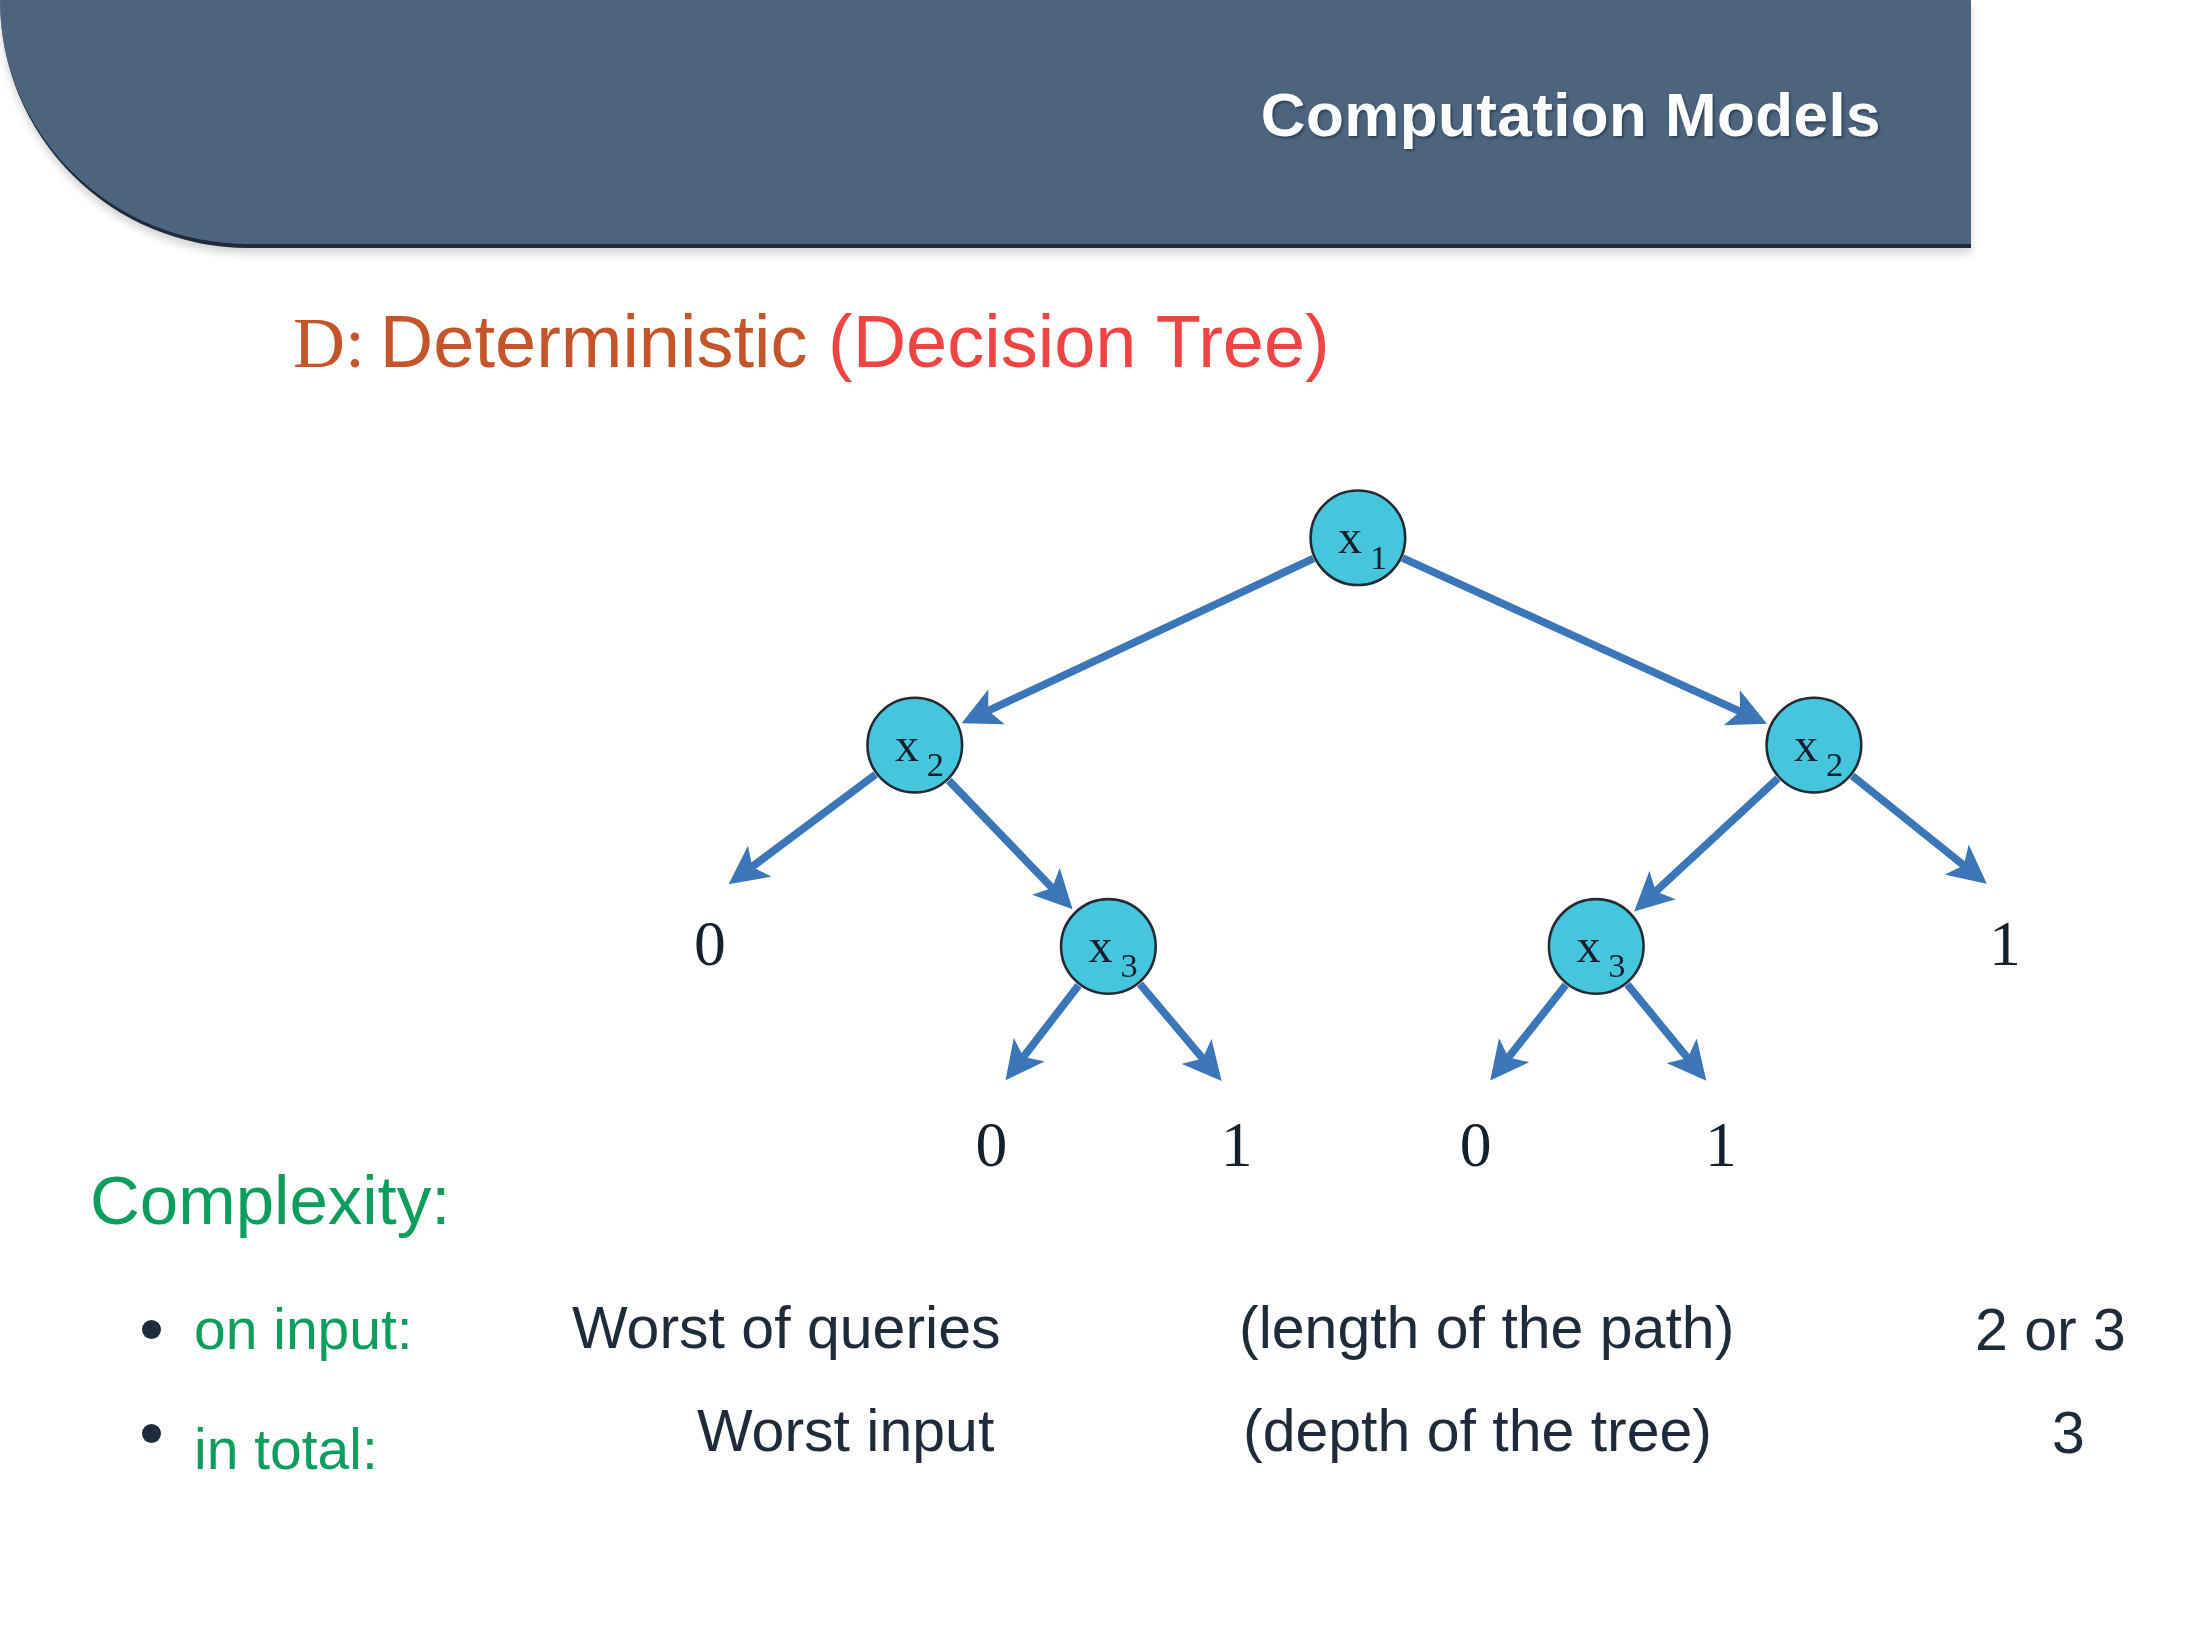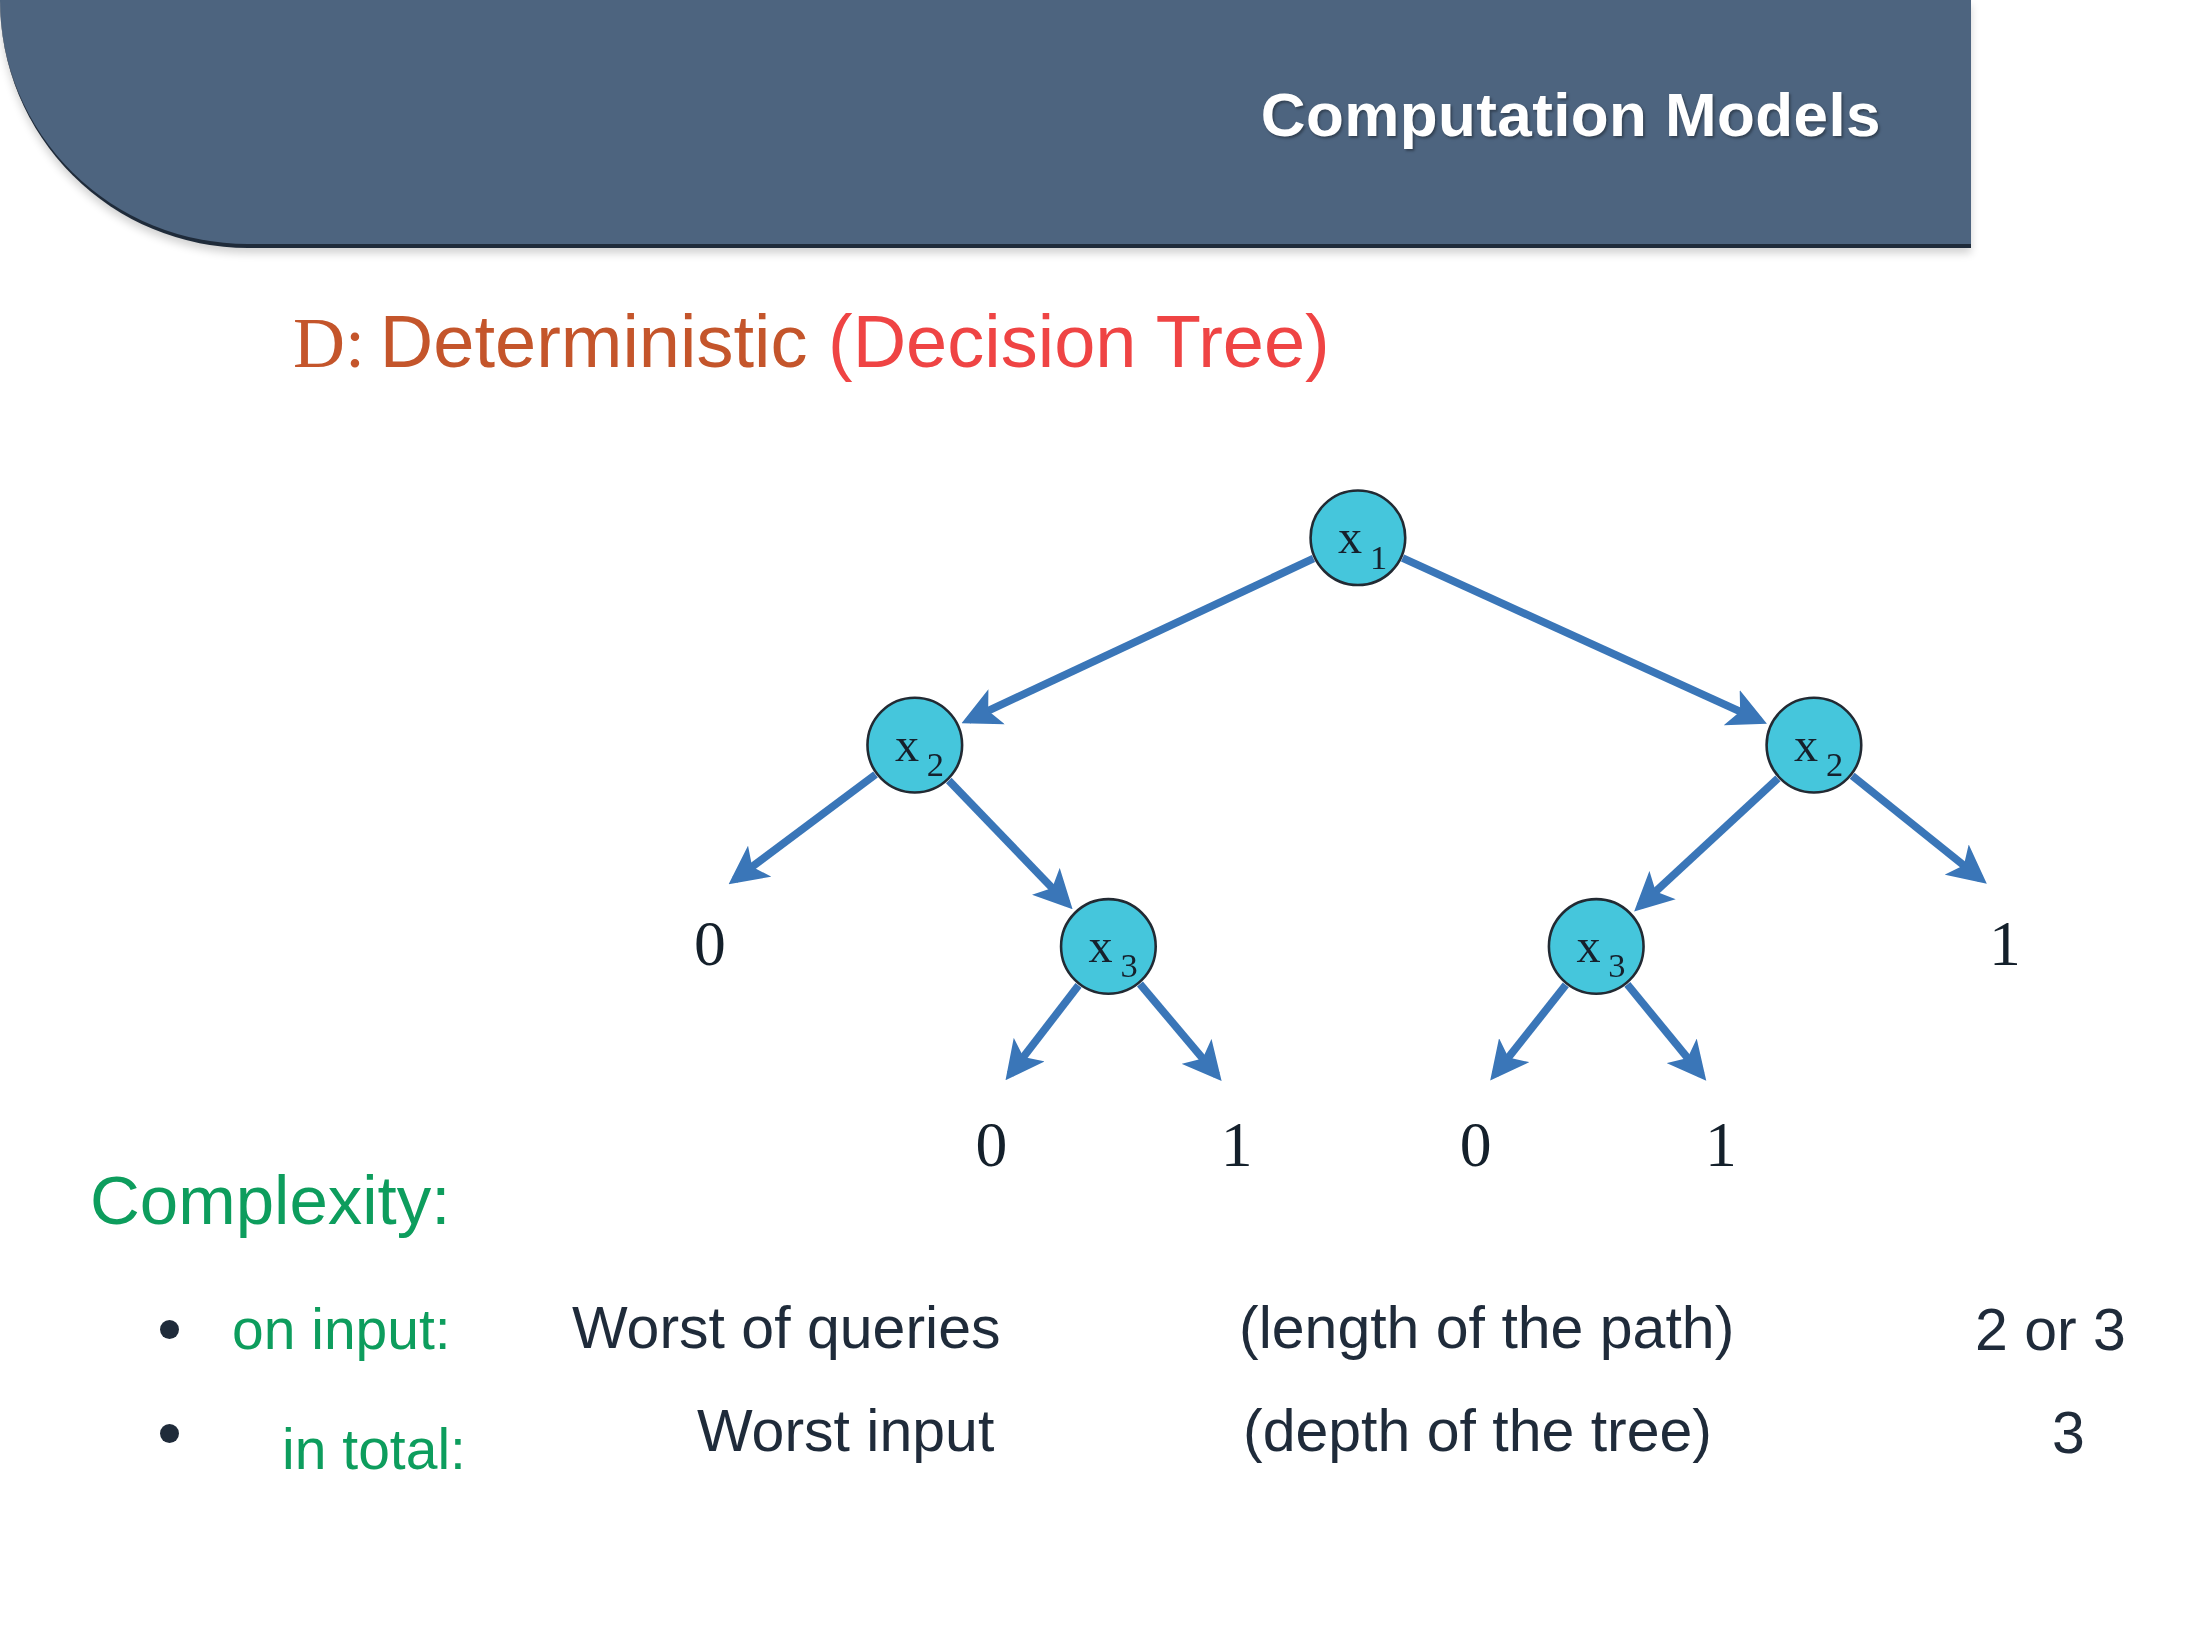--- a/index.html
+++ b/index.html
@@ -107,44 +107,43 @@
     position: absolute;
     left: 90px;
     top: 1166px;
     color: #0d9d5d;
     font-size: 69px;
     line-height: 1;
     white-space: nowrap;
   }
   .bullet-row {
     position: absolute;
-    left: 160px;
+    left: 142px;
     height: 86px;
     display: flex;
     align-items: center;
     white-space: nowrap;
-    gap: 20px;
   }
   .bullet-row.row1 { top: 1286px; }
   .bullet-row.row2 { top: 1390px; }
   .bullet-dot {
     width: 19px;
     height: 19px;
     border-radius: 50%;
     background: #1f2b3a;
     flex: 0 0 auto;
   }
   .bullet-key {
     color: #0d9d5d;
     font-size: 57px;
     line-height: 1;
     display: inline-block;
   }
   .row1 .bullet-key { margin-left: 33px; width: 284px; }
-  .row2 .bullet-key { margin-left: 33px; width: 284px; text-align: center; margin-top: 32px; }
+  .row2 .bullet-key { margin-left: 33px; width: 284px; text-align: left; margin-top: 32px; }
 
   .col-desc {
     position: absolute;
     color: #1f2b3a;
     font-size: 59px;
     line-height: 1;
     white-space: nowrap;
   }
   .desc-a1 { left: 572px;  top: 1299px; }
   .desc-a2 { left: 697px;  top: 1402px; text-align: right; }

